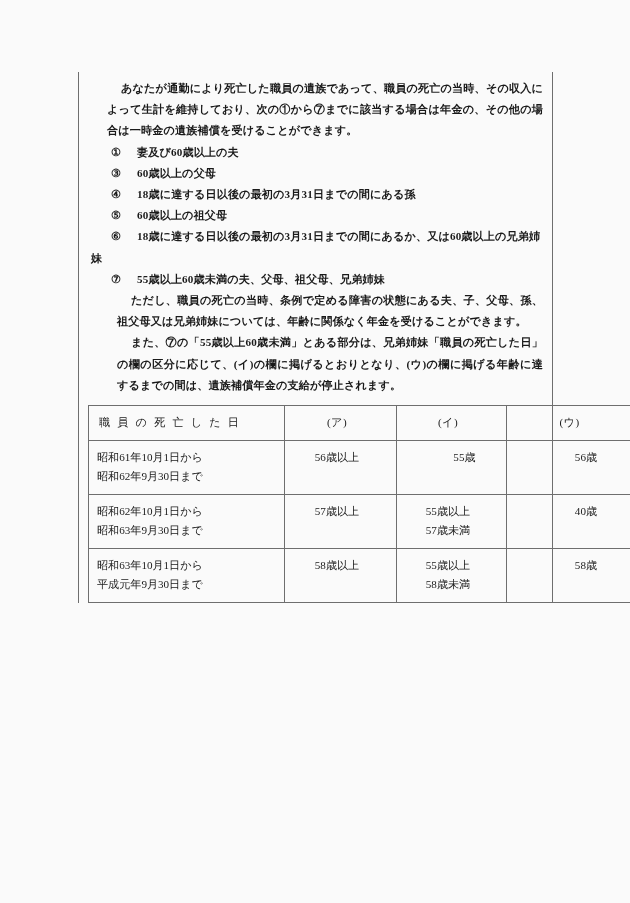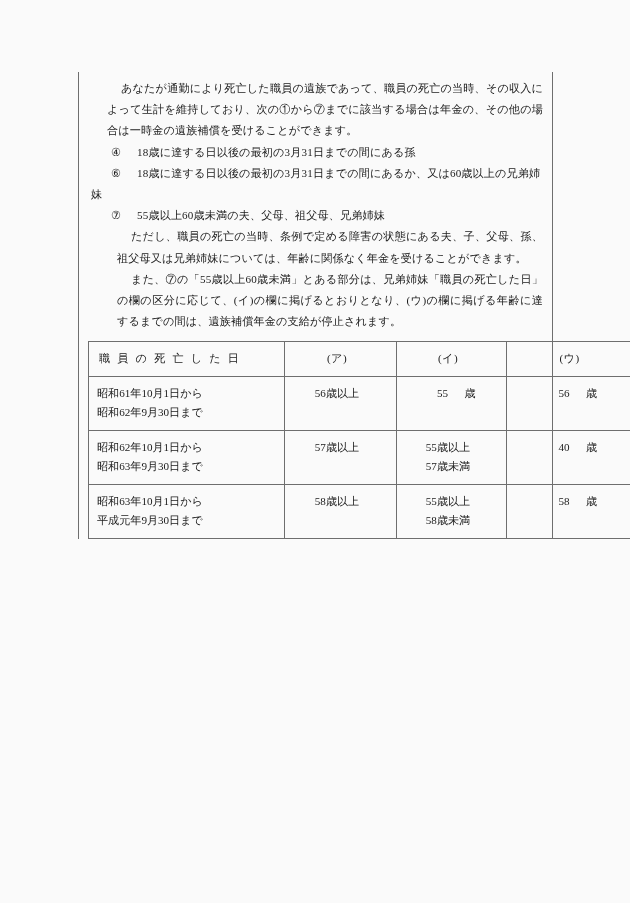--- a/index.html
+++ b/index.html
@@ -21,20 +21,21 @@
     left: 78px;
     top: 72px;
     width: 475px;           
     border-left: 1px solid #6e6e6e;
     border-right: 1px solid #6e6e6e;
     box-sizing: border-box;
   }
 
   .inner {
     padding: 6px 9px 0 7px;
+    font-weight: bold;
   }
 
   
   .para {
     font-size: 11.1px;
     line-height: 21.2px;
     text-align: justify;
     text-justify: inter-character;
     margin: 0;
     letter-spacing: 0.15px;
@@ -97,35 +98,44 @@
   .c3 { width: 86px;  text-align: center; }
   .c4 { width: 109px; text-align: center; }
 
   .hdr-spread {
     letter-spacing: 7.2px;
     padding-left: 2px;
   }
   .hdr-c { text-align: center; letter-spacing: 0.5px; }
 
   
-  .agegap .n { display: inline-block; min-width: 44px; text-align: center; }
+  .agegap .n { display: inline-block; min-width: 44px; text-align: right; }
   .agegap { display: inline-block; text-align: left; }
 
   .l2 { display: block; }
 </style>
 </head>
 <body>
 
 <div id="page">
   <div class="inner">
 
     <p class="para para-lead">あなたが通勤により死亡した職員の遺族であって、職員の死亡の当時、その収入によって生計を維持しており、次の①から⑦までに該当する場合は年金の、その他の場合は一時金の遺族補償を受けることができます。</p>
 
     <div class="item">
+      <span class="mark">①</span><span>妻及び60歳以上の夫</span>
+    </div>
+    <div class="item">
+      <span class="mark">③</span><span>60歳以上の父母</span>
+    </div>
+    <div class="item">
       <span class="mark">④</span><span>18歳に達する日以後の最初の3月31日までの間にある孫</span>
+    </div>
+    <div class="item">
+      <span class="mark">⑤</span><span>60歳以上の祖父母</span>
     </div>
     <div class="item">
       <span class="mark">⑥</span><span>18歳に達する日以後の最初の3月31日までの間にあるか、又は60歳以上の兄弟姉</span>
     </div>
     <div class="item-overflow">妹</div>
     <div class="item">
       <span class="mark">⑦</span><span>55歳以上60歳未満の夫、父母、祖父母、兄弟姉妹</span>
     </div>
 
     <p class="para para-indent">ただし、職員の死亡の当時、条例で定める障害の状態にある夫、子、父母、孫、祖父母又は兄弟姉妹については、年齢に関係なく年金を受けることができます。</p>

